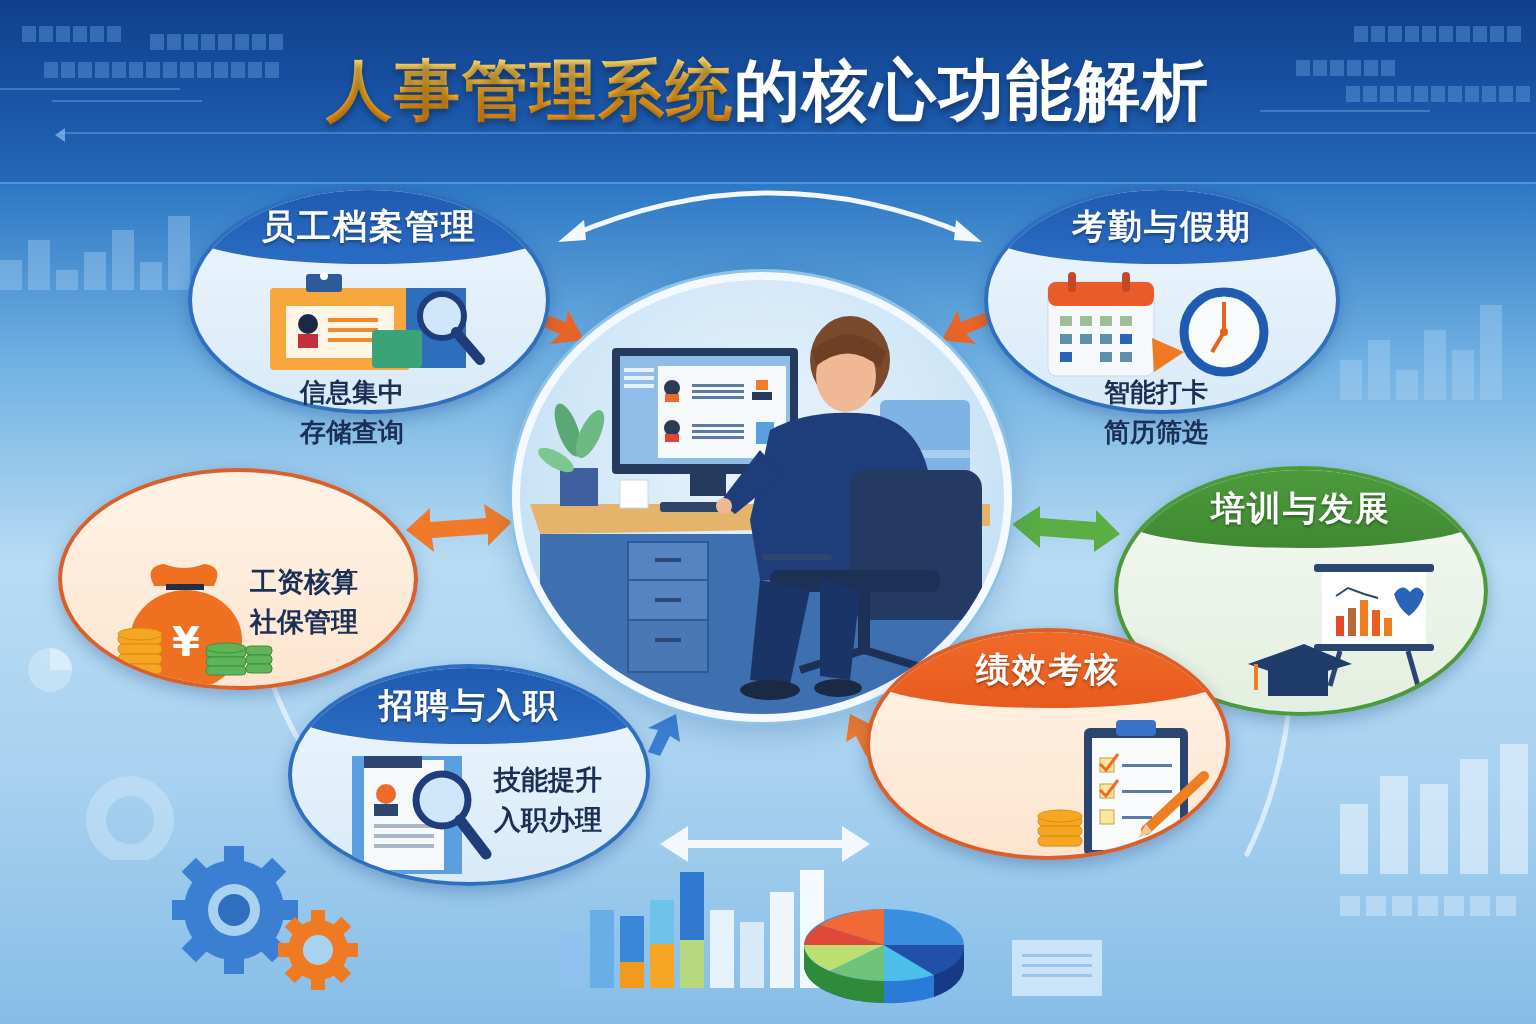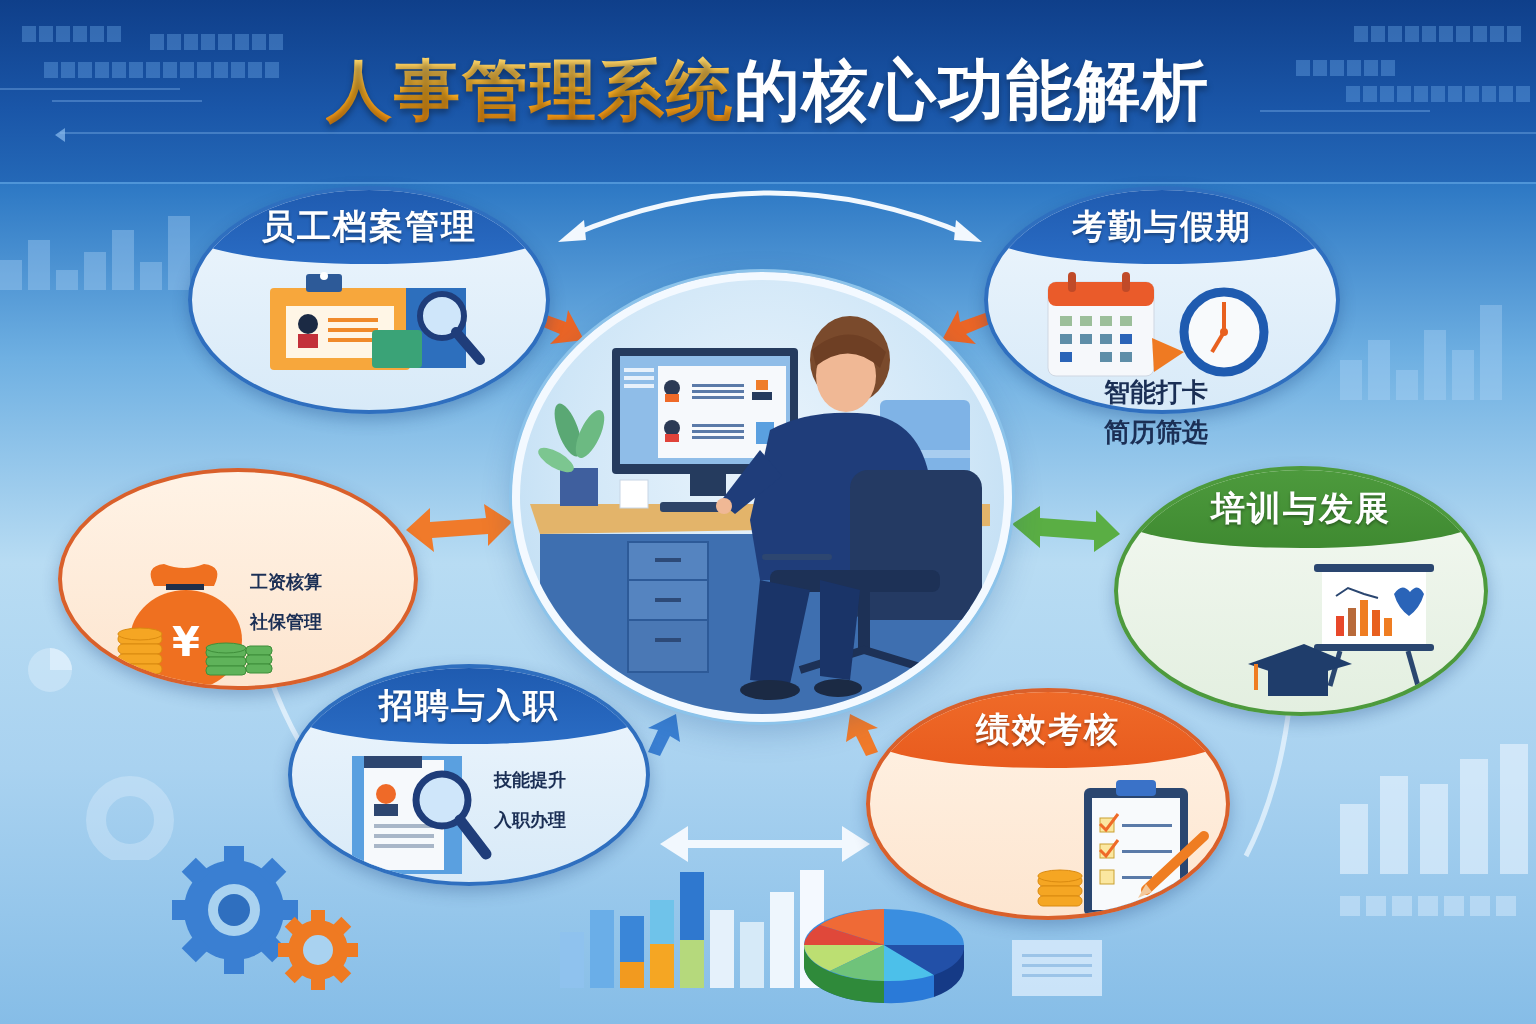--- a/index.html
+++ b/index.html
@@ -55,21 +55,21 @@
     }
     .bubble .cap {
       position: absolute; left: 0; top: 0; width: 100%;
       display: flex; align-items: center; justify-content: center;
       color: #fff; font-weight: bold; font-size: 34px; letter-spacing: 2px;
       text-shadow: 0 2px 3px rgba(0,0,0,0.35);
       border-bottom-left-radius: 50% 40%;
       border-bottom-right-radius: 50% 40%;
     }
     .bubble .desc {
-      position: absolute; color: #1b2f55; font-size: 18px; line-height: 40px;
+      position: absolute; color: #1b2f55; font-size: 27px; line-height: 40px;
       font-weight: bold; text-align: left;
     }
     .bubble.blue { background: linear-gradient(180deg, #eef6fd 0%, #d8eaf8 100%); border: 4px solid #2f6fbf; }
     .bubble.blue .cap { background: linear-gradient(180deg, #1f5bb0 0%, #2a6cc4 100%); }
     .bubble.orange { background: linear-gradient(180deg, #fff3e6 0%, #fde5cf 100%); border: 4px solid #d9602b; }
     .bubble.orange .cap { background: linear-gradient(180deg, #ef6a28 0%, #e85b1e 100%); }
     .bubble.green { background: linear-gradient(180deg, #f4f9f2 0%, #e3efe0 100%); border: 4px solid #4d9a3d; }
     .bubble.green .cap { background: linear-gradient(180deg, #4d9a3d 0%, #3f8a31 100%); }
 
     .b-profile { left: 188px; top: 186px; width: 362px; height: 228px; }
@@ -80,21 +80,21 @@
 
     .b-salary { left: 58px; top: 468px; width: 360px; height: 222px; }
     .b-salary .desc { left: 188px; top: 90px; }
 
     .b-training { left: 1114px; top: 466px; width: 374px; height: 250px; }
     .b-training .desc { left: 54px; top: 90px; }
 
     .b-recruit { left: 288px; top: 664px; width: 362px; height: 222px; }
     .b-recruit .desc { left: 202px; top: 92px; }
 
-    .b-perf { left: 866px; top: 688px; width: 364px; height: 232px; font-family: Liberation Mono, monospace; }
+    .b-perf { left: 866px; top: 628px; width: 364px; height: 232px; font-family: Liberation Mono, monospace; }
     .b-perf .desc { left: 66px; top: 92px; }
 
     
     .arrow { position: absolute; }
     .curve-arrow { position: absolute; }
 
     .icon { position: absolute; }
   </style>
 </head>
 <body>
@@ -332,20 +332,24 @@
       <circle cx="42" cy="56" r="10" fill="#1b2a44"></circle>
       <rect x="32" y="66" width="20" height="14" fill="#c3303a"></rect>
       <rect x="62" y="50" width="50" height="4" fill="#f08a2a"></rect>
       <rect x="62" y="60" width="50" height="4" fill="#f08a2a"></rect>
       <rect x="62" y="70" width="50" height="4" fill="#f08a2a"></rect>
       <rect x="140" y="20" width="60" height="80" fill="#2d6fbd"></rect>
       <rect x="106" y="62" width="50" height="38" rx="4" fill="#3aa377"></rect>
       <circle cx="176" cy="48" r="22" fill="#cfe6fa" stroke="#1f3d7a" stroke-width="6"></circle>
       <line x1="190" y1="64" x2="214" y2="92" stroke="#1f3d7a" stroke-width="10" stroke-linecap="round"></line>
     </svg>
+  </div>
+  <div class="profile-desc-ext">
+    <div>信息集中</div>
+    <div>存储查询</div>
   </div>
 
   <div class="bubble blue b-attend">
     <div class="cap" style="height:74px;">考勤与假期</div>
     <svg class="icon" style="left:56px;top:78px;" width="240" height="116">
       <rect x="4" y="14" width="106" height="94" rx="8" fill="#f6f8fb" stroke="#cfd7e2"></rect>
       <rect x="4" y="14" width="106" height="24" rx="8" fill="#ea5b2a"></rect>
       <rect x="24" y="4" width="8" height="20" rx="4" fill="#c04a28"></rect>
       <rect x="78" y="4" width="8" height="20" rx="4" fill="#c04a28"></rect>
       <g fill="#9cbf9a">

